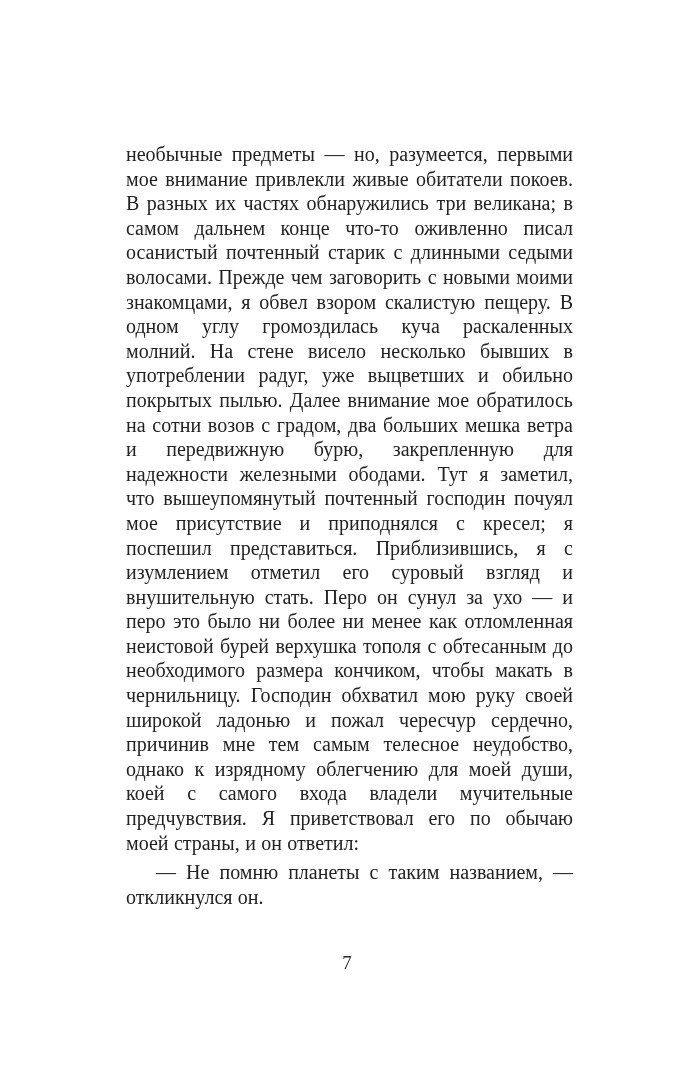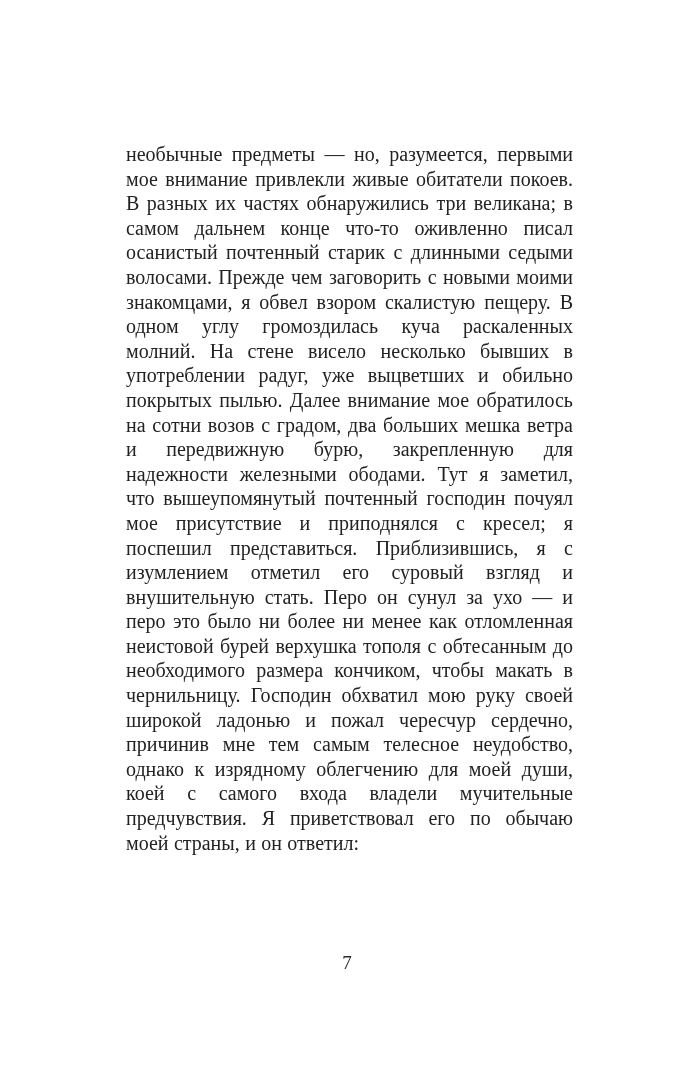--- a/index.html
+++ b/index.html
@@ -51,15 +51,16 @@
       font-size: 19px;
       color: #2a2a2a;
     }
   </style>
 </head>
 <body>
 
 <div class="page">
   <div class="text-block">
     <p class="para">необычные предметы — но, разумеется, первыми мое внимание привлекли живые обитатели покоев. В разных их частях обнаружились три великана; в самом дальнем конце что-то оживленно писал осанистый почтенный старик с длинными седыми волосами. Прежде чем заговорить с новыми моими знакомцами, я обвел взором скалистую пещеру. В одном углу громоздилась куча раскаленных молний. На стене висело несколько бывших в употреблении радуг, уже выцветших и обильно покрытых пылью. Далее внимание мое обратилось на сотни возов с градом, два больших мешка ветра и передвижную бурю, закрепленную для надежности железными ободами. Тут я заметил, что вышеупомянутый почтенный господин почуял мое присутствие и приподнялся с кресел; я поспешил представиться. Приблизившись, я с изумлением отметил его суровый взгляд и внушительную стать. Перо он сунул за ухо — и перо это было ни более ни менее как отломленная неистовой бурей верхушка тополя с обтесанным до необходимого размера кончиком, чтобы макать в чернильницу. Господин обхватил мою руку своей широкой ладонью и пожал чересчур сердечно, причинив мне тем самым телесное неудобство, однако к изрядному облегчению для моей души, коей с самого входа владели мучительные предчувствия. Я приветствовал его по обычаю моей страны, и он ответил:</p>
+    <p class="para indented">— Не помню планеты с таким названием, — откликнулся он.</p>
   </div>
   <div class="page-number">7</div>
 </div>
 
 </body></html>

